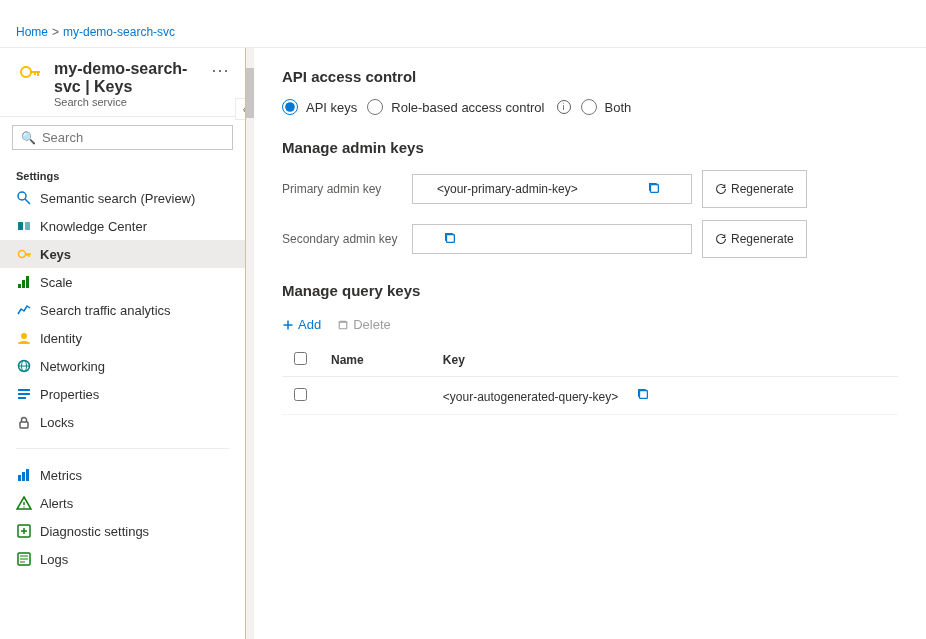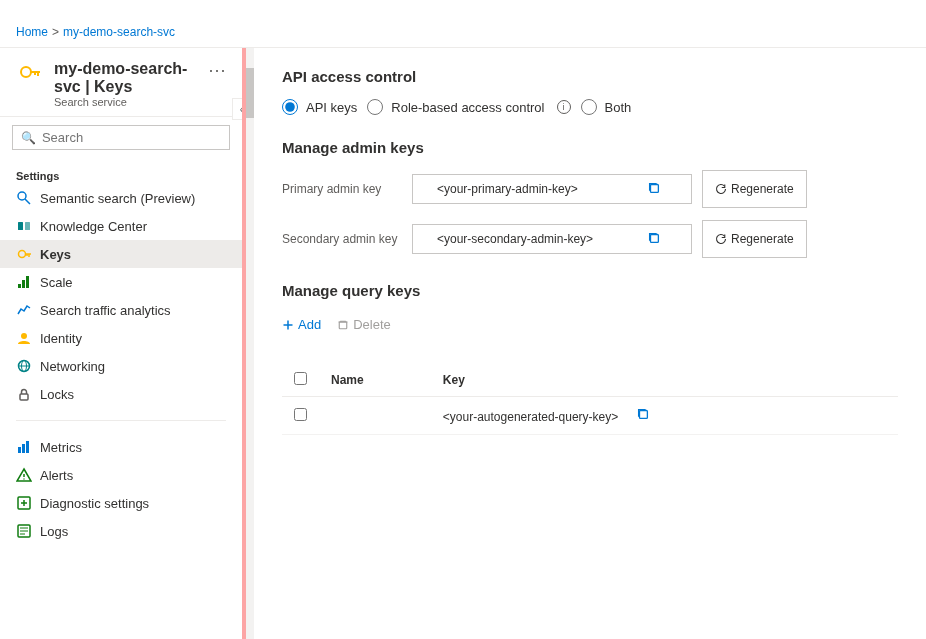--- a/index.html
+++ b/index.html
@@ -6,21 +6,21 @@
     body { font-family: 'Segoe UI', Arial, sans-serif; font-size: 13px; color: #323130; background: #fff; display: flex; flex-direction: column; height: 639px; overflow: hidden; }
 
     
     .breadcrumb { display: flex; align-items: center; padding: 8px 16px; font-size: 12px; color: #0078d4; background: #fff; border-bottom: 1px solid #edebe9; margin-top: 17px; }
     .breadcrumb span { color: #605e5c; margin: 0 4px; }
 
     
     .main-layout { display: flex; flex: 1; overflow: hidden; }
 
     
-    .sidebar { width: 246px; background: #fff; border-right: 4px solid #fca5a5; display: flex; flex-direction: column; overflow-y: auto; flex-shrink: 0; }
+    .sidebar { width: 246px; background: #fff; border-right: 1px solid #fca5a5; display: flex; flex-direction: column; overflow-y: auto; flex-shrink: 0; }
     
     
     .resource-header { padding: 12px 16px 8px; display: flex; align-items: flex-start; gap: 10px; border-bottom: 1px solid #edebe9; }
     .resource-icon { width: 28px; height: 28px; }
     .resource-title { font-size: 16px; font-weight: 600; color: #323130; }
     .resource-subtitle { font-size: 11px; color: #605e5c; }
     .resource-ellipsis { font-size: 18px; color: #605e5c; cursor: pointer; margin-left: auto; }
 
     
     .search-box { display: flex; align-items: center; margin: 8px 12px; border: 1px solid #c8c6c4; padding: 4px 8px; background: #fff; }
@@ -55,21 +55,21 @@
     .admin-keys-section { margin-bottom: 24px; }
     .key-row { display: flex; align-items: center; gap: 10px; margin-bottom: 12px; }
     .key-label { font-size: 12px; color: #605e5c; width: 120px; flex-shrink: 0; }
     .key-input { display: flex; align-items: center; border: 1px solid #c8c6c4; padding: 4px 24px; font-size: 12px; color: #323130; background: #fff; min-width: 280px; height: 30px; }
     .key-value { flex: 1; font-size: 12px; }
     .copy-btn { background: none; border: none; cursor: pointer; padding: 2px 6px; color: #0078d4; font-size: 14px; }
     .regenerate-btn { display: flex; align-items: center; gap: 4px; padding: 4px 12px; border: 1px solid #c8c6c4; background: #fff; cursor: pointer; font-size: 12px; color: #323130; height: 38px; }
 
     
     .query-keys-section { }
-    .action-bar { display: flex; align-items: flex-end; gap: 16px; margin-bottom: 28px; }
+    .action-bar { display: flex; align-items: flex-end; gap: 16px; margin-bottom: 8px; }
     .action-btn { display: flex; align-items: center; gap: 4px; background: none; border: none; cursor: pointer; font-size: 13px; color: #0078d4; padding: 4px 0; }
     .action-btn.disabled { color: #a19f9d; cursor: not-allowed; }
 
     .table { width: 100%; border-collapse: collapse; }
     .table th { text-align: left; padding: 8px 12px; font-size: 12px; font-weight: 600; color: #323130; border-bottom: 1px solid #edebe9; }
     .table td { padding: 8px 12px; font-size: 12px; color: #323130; border-bottom: 1px solid #f3f2f1; }
     .table .cb-col { width: 36px; }
   </style>
 </head>
 <body>
@@ -181,20 +181,30 @@
         <span class="nav-icon">
           <svg width="16" height="16" viewBox="0 0 16 16">
               <circle cx="8" cy="8" r="5.5" stroke="#038387" stroke-width="1.5" fill="none"></circle>
               <line x1="2.5" y1="8" x2="13.5" y2="8" stroke="#038387" stroke-width="1"></line>
               <ellipse cx="8" cy="8" rx="2.5" ry="5.5" stroke="#038387" stroke-width="1" fill="none"></ellipse>
             </svg>
         </span>
         <span>Networking</span>
       </div>
 
+      <div class="nav-item">
+        <span class="nav-icon">
+          <svg width="16" height="16" viewBox="0 0 16 16">
+              <rect x="2" y="3" width="12" height="2" rx="0.5" fill="#0078d4"></rect>
+              <rect x="2" y="7" width="12" height="2" rx="0.5" fill="#0078d4"></rect>
+              <rect x="2" y="11" width="8" height="2" rx="0.5" fill="#0078d4"></rect>
+            </svg>
+        </span>
+        <span>Properties</span>
+      </div>
 
       <div class="nav-item">
         <span class="nav-icon">
           <svg width="16" height="16" viewBox="0 0 16 16">
               <rect x="4" y="8" width="8" height="6" rx="1" stroke="#605e5c" stroke-width="1.5" fill="none"></rect>
               <path d="M5.5 8V6a2.5 2.5 0 0 1 5 0v2" stroke="#605e5c" stroke-width="1.5" fill="none"></path>
             </svg>
         </span>
         <span>Locks</span>
       </div>
@@ -296,21 +306,20 @@
               <path d="M14 8a6 6 0 1 1-1.5-4" stroke="#323130" stroke-width="1.5" fill="none"></path>
               <polyline points="13,2 13,6 9,6" stroke="#323130" stroke-width="1.5" fill="none"></polyline>
             </svg>
           <span>Regenerate</span>
         </button>
       </div>
 
       <div class="key-row">
         <span class="key-label">Secondary admin key</span>
         <div class="key-input">
-          <span class="key-value">&lt;your-secondary-admin-key&gt;</span>
           <button class="copy-btn" title="Copy">
             <svg width="14" height="14" viewBox="0 0 16 16">
                 <rect x="4" y="4" width="9" height="9" rx="1" stroke="#0078d4" stroke-width="1.5" fill="none"></rect>
                 <path d="M3 11V3h8" stroke="#0078d4" stroke-width="1.5" fill="none"></path>
               </svg>
           </button>
         </div>
         <button class="regenerate-btn">
           <svg width="12" height="12" viewBox="0 0 16 16">
               <path d="M14 8a6 6 0 1 1-1.5-4" stroke="#323130" stroke-width="1.5" fill="none"></path>

